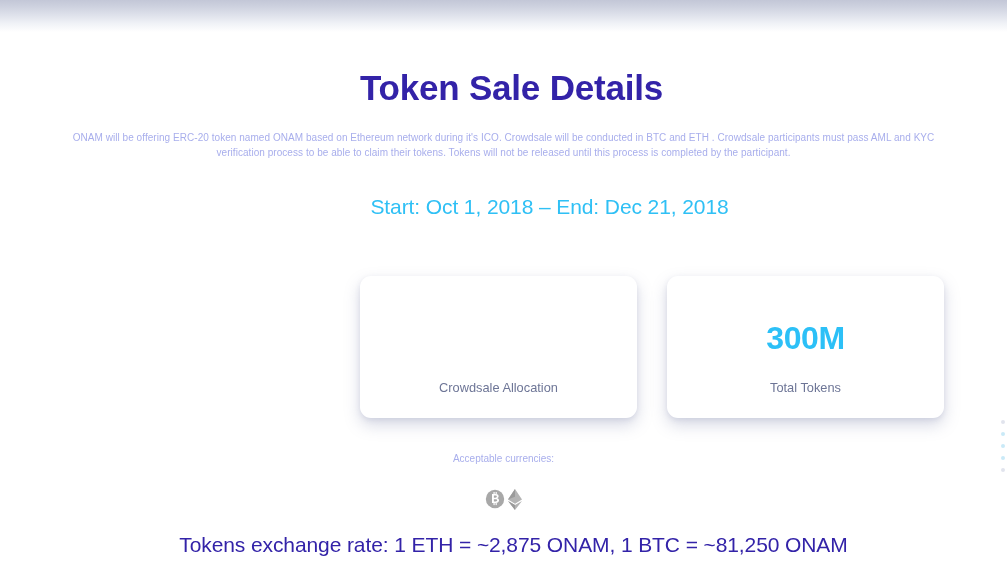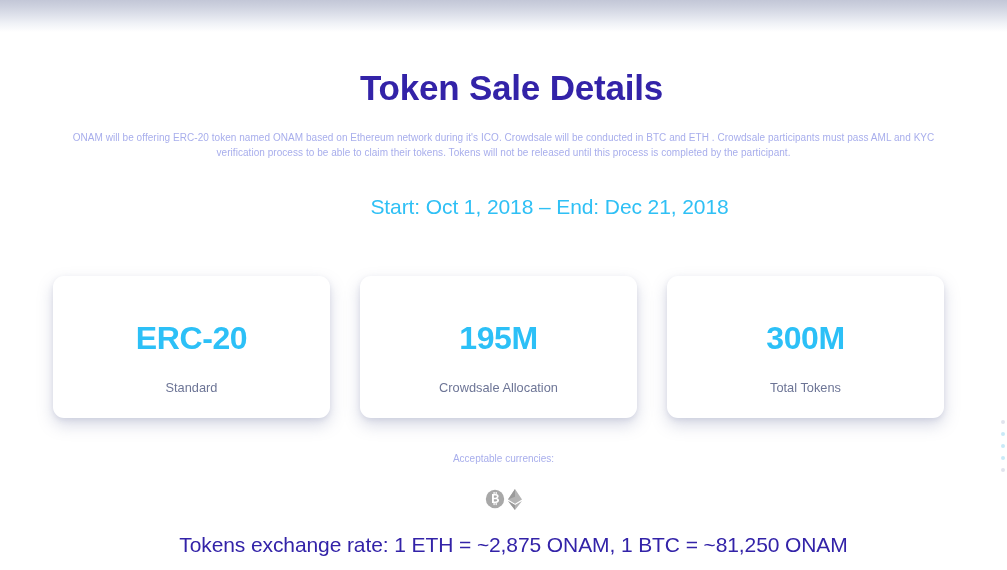--- a/index.html
+++ b/index.html
@@ -139,27 +139,22 @@
   <div class="content">
 
     <h1 class="page-title">Token Sale Details</h1>
 
     <p class="intro-paragraph">ONAM will be offering ERC-20 token named ONAM based on Ethereum network during it's ICO. Crowdsale will be conducted in BTC and ETH . Crowdsale participants must pass AML and KYC verification process to be able to claim their tokens. Tokens will not be released until this process is completed by the participant.</p>
 
     <div class="date-range">Start: Oct 1, 2018 – End: Dec 21, 2018</div>
 
     <div class="cards-row">
 
-      <div class="stat-card c1">
-        <div class="stat-value">ERC-20</div>
-        <div class="stat-label">Standard</div>
-      </div>
 
       <div class="stat-card c2">
-        <div class="stat-value">195M</div>
         <div class="stat-label">Crowdsale Allocation</div>
       </div>
 
       <div class="stat-card c3">
         <div class="stat-value">300M</div>
         <div class="stat-label">Total Tokens</div>
       </div>
 
     </div>
 

